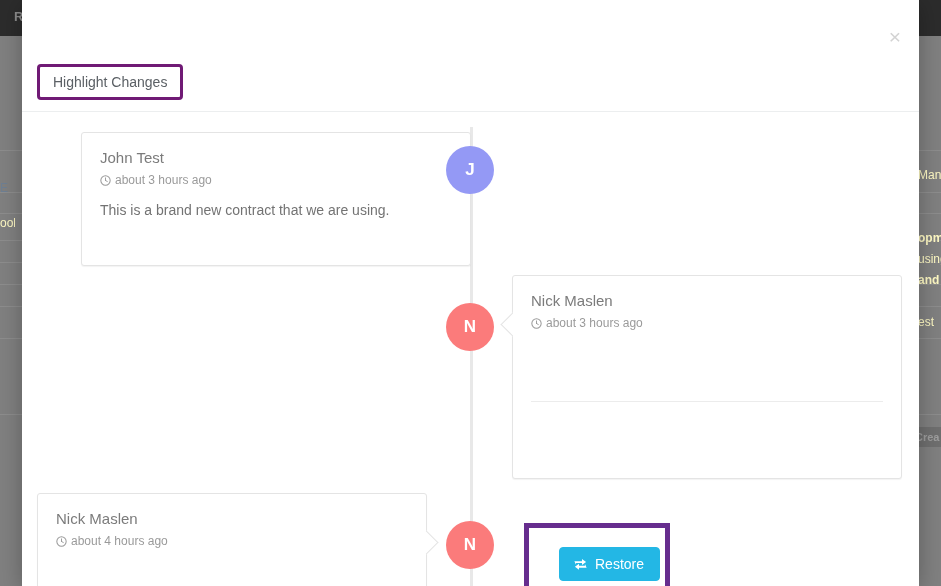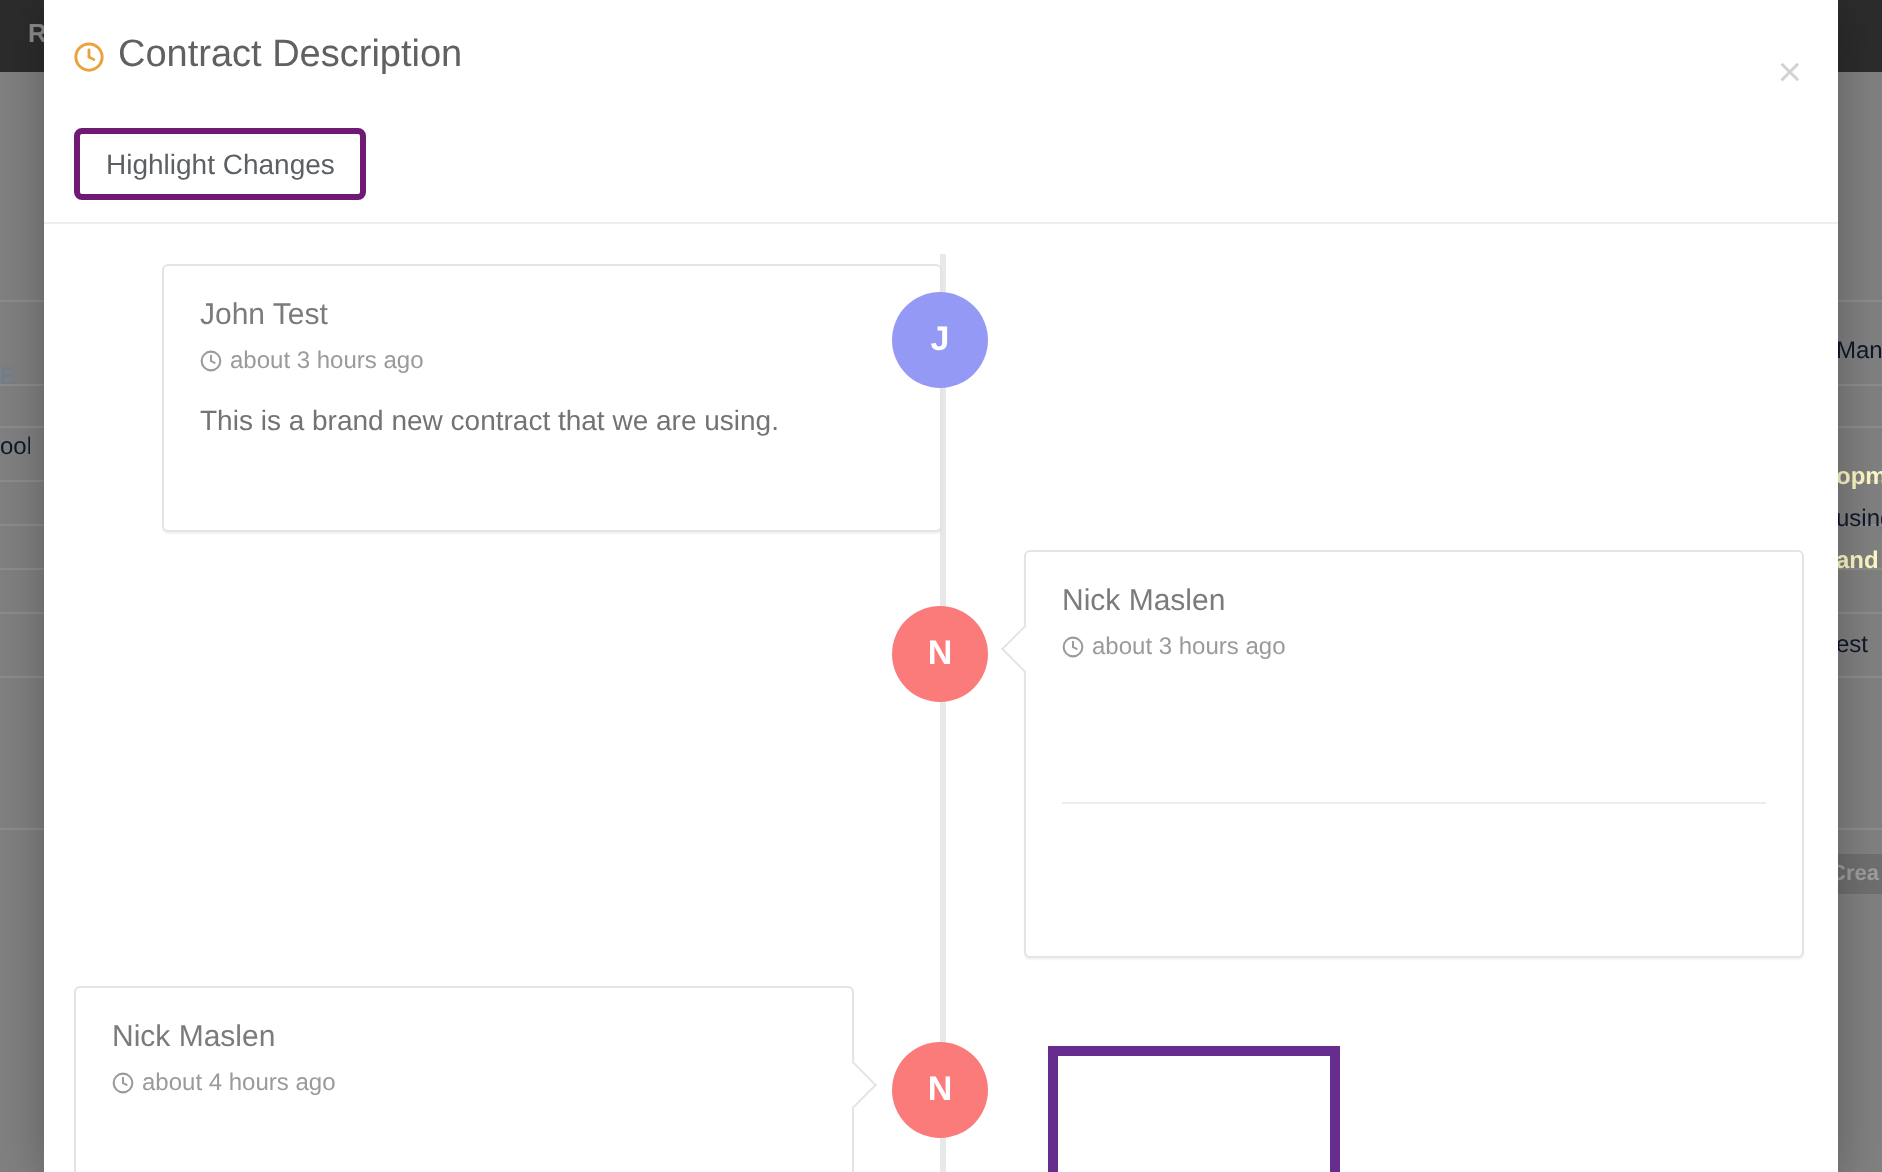--- a/index.html
+++ b/index.html
@@ -17,21 +17,21 @@
     background:#2c2c2c;
   }
   #bg-navbar-brand{
     position:absolute;left:14px;top:9px;
     font-size:13px;font-weight:bold;color:#8c8c8c;
     letter-spacing:.2px;white-space:nowrap;overflow:hidden;
   }
   .bg-rule{position:absolute;background:#8d8d8d;height:1px;}
   .bg-vrule{position:absolute;background:#8d8d8d;width:1px;}
   .bg-text{
-    position:absolute;font-size:12px;color:#0f172a;
+    position:absolute;font-size:12px;color:#fef9c3;
     white-space:nowrap;overflow:hidden;
   }
   .bg-text.strong{font-weight:bold;color:#fef9c3;}
   .bg-text.link{color:#6e7f93;}
   #bg-create-btn{
     position:absolute;left:912px;top:427px;width:29px;height:20px;
     background:#6f6f6f;border-radius:3px;
     font-size:11px;color:#9e9e9e;font-weight:bold;
     line-height:20px;padding-left:3px;overflow:hidden;white-space:nowrap;
   }
@@ -155,30 +155,20 @@
   <div class="bg-text" style="left:918px;top:315px;width:23px;">est</div>
   <div class="bg-text" style="left:0px;top:216px;width:15px;">ook</div>
   <div class="bg-text link" style="left:0px;top:181px;width:22px;">E</div>
 
   <div id="bg-create-btn">Crea</div>
 </div>
 
 <div id="modal">
 
   <div id="modal-header">
-    <div id="modal-title">
-      <span class="clock-ico">
-        <svg width="15" height="15" viewBox="0 0 16 16">
-          <circle cx="8" cy="8" r="7" fill="none" stroke="#e8a33d" stroke-width="1.6"></circle>
-          <line x1="8" y1="8" x2="8" y2="4.2" stroke="#e8a33d" stroke-width="1.5" stroke-linecap="round"></line>
-          <line x1="8" y1="8" x2="10.6" y2="9.4" stroke="#e8a33d" stroke-width="1.5" stroke-linecap="round"></line>
-        </svg>
-      </span>
-      <span>Contract Description</span>
-    </div>
 
     <button id="close-btn">×</button>
 
     <button id="highlight-btn">Highlight Changes</button>
   </div>
 
   <div id="timeline">
     <div id="timeline-line"></div>
 
     <div class="tl-card" style="left:15px;top:20px;width:390px;height:134px;margin-left:44px;">
@@ -208,20 +198,29 @@
             <line x1="8" y1="8" x2="8" y2="4.2" stroke="#9a9a9a" stroke-width="1.4" stroke-linecap="round"></line>
             <line x1="8" y1="8" x2="10.6" y2="9.4" stroke="#9a9a9a" stroke-width="1.4" stroke-linecap="round"></line>
           </svg>
         </span>
         <span>about 3 hours ago</span>
       </div>
       <div class="card-sep" style="top:125px;"></div>
     </div>
     <div class="avatar" style="left:424px;top:191px;background:#fb7b7b;">N</div>
 
+    <button id="restore-btn">
+      <span>
+        <svg width="15" height="13" viewBox="0 0 16 14" style="display:block;">
+          <path d="M1.4 3.4h8.2V1.2L14 4.4 9.6 7.6V5.4H3.2v2.0z" fill="#ffffff"></path>
+          <path d="M14.6 10.4H6.4v2.2L2 9.4l4.4-3.2v2.2h6.4v-2z" fill="#ffffff"></path>
+        </svg>
+      </span>
+      <span>Restore</span>
+    </button>
     <div id="restore-highlight"></div>
 
     <div class="tl-card" style="left:15px;top:381px;width:390px;height:125px;">
       <div class="nub nub-right" style="top:40px;"></div>
       <div class="nm">Nick Maslen</div>
       <div class="ts">
         <span>
           <svg width="11" height="11" viewBox="0 0 16 16" style="display:block;">
             <circle cx="8" cy="8" r="6.8" fill="none" stroke="#9a9a9a" stroke-width="1.5"></circle>
             <line x1="8" y1="8" x2="8" y2="4.2" stroke="#9a9a9a" stroke-width="1.4" stroke-linecap="round"></line>

